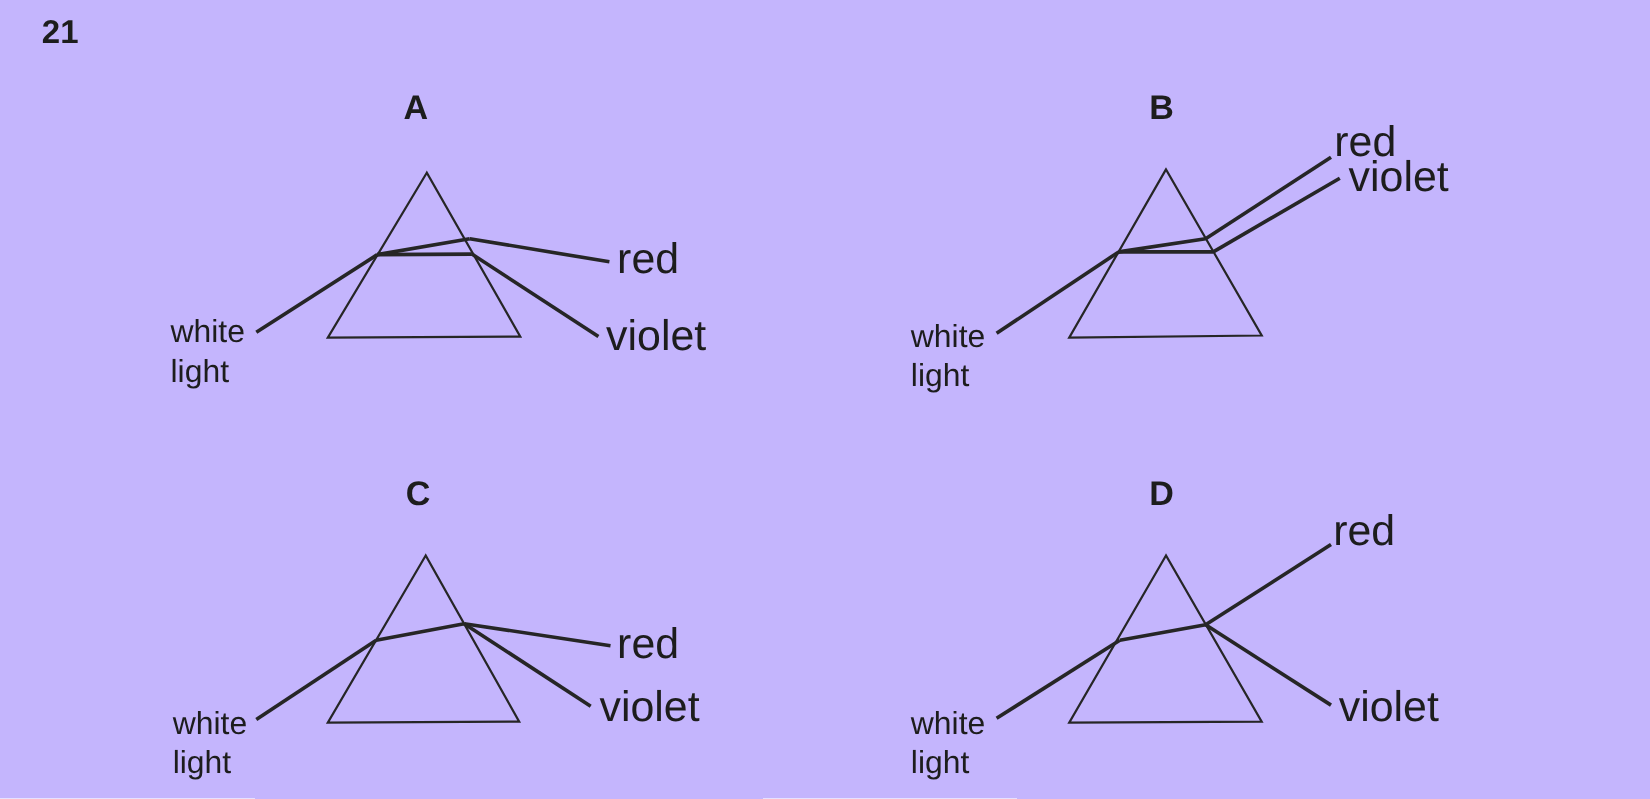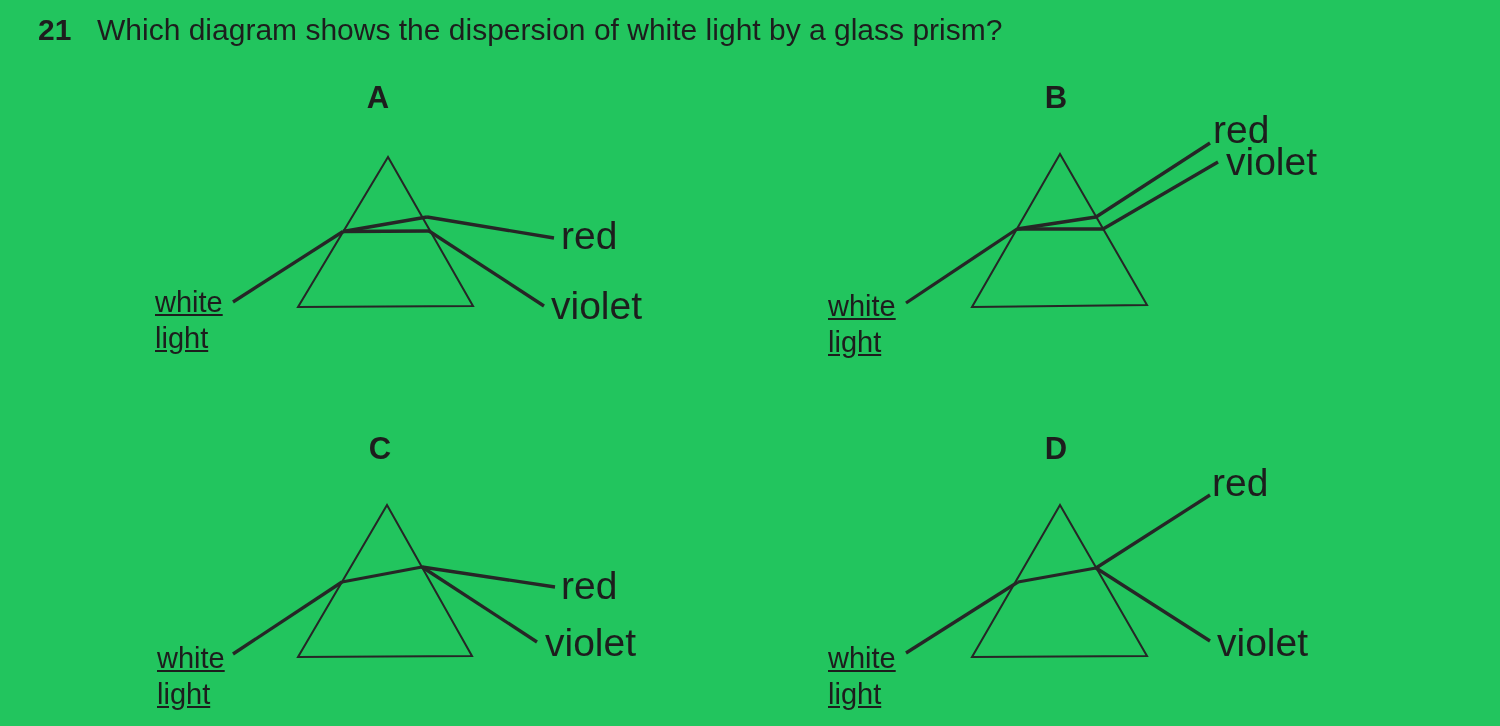--- a/index.html
+++ b/index.html
@@ -5,21 +5,21 @@
   html, body {
     margin: 0;
     padding: 0;
     background: #ffffff;
     font-family: "Liberation Sans", sans-serif;
   }
   .page {
     position: relative;
     width: 1500px;
     height: 726px;
-    background: #22c55e;
+    background: #c4b5fd;
     overflow: hidden;
     color: #1d1d1d;
   }
   .diagram-layer {
     position: absolute;
     left: 0;
     top: 0;
   }
   .q-num {
     position: absolute;
@@ -50,21 +50,21 @@
     transform: translateY(-50%);
     font-size: 39px;
     white-space: nowrap;
   }
   .wl-label {
     position: absolute;
     font-size: 29px;
     line-height: 36px;
     white-space: nowrap;
   }
-  .wl-label span { display: block; text-decoration: underline; }
+  .wl-label span { display: block; }
   svg polygon {
     fill: none;
     stroke: #262626;
     stroke-width: 2;
     stroke-linejoin: miter;
   }
   svg line {
     stroke: #262626;
     stroke-width: 3.3;
     stroke-linecap: butt;
@@ -106,21 +106,20 @@
     <g>
       <polygon points="1060,505 972,657 1147,656"></polygon>
       <line x1="906" y1="653" x2="1018" y2="582"></line>
       <line x1="1018" y1="582" x2="1096" y2="568"></line>
       <line x1="1096" y1="568" x2="1210" y2="495"></line>
       <line x1="1096" y1="568" x2="1210" y2="641"></line>
     </g>
   </svg>
 
   <div class="q-num">21</div>
-  <div class="q-text">Which diagram shows the dispersion of white light by a glass prism?</div>
 
   <div class="letter" style="left:378px; top:98px;">A</div>
   <div class="letter" style="left:1056px; top:98px;">B</div>
   <div class="letter" style="left:380px; top:449px;">C</div>
   <div class="letter" style="left:1056px; top:449px;">D</div>
 
   <div class="wl-label" style="left:155px; top:284px;">
     <span>white</span>
     <span>light</span>
   </div>

